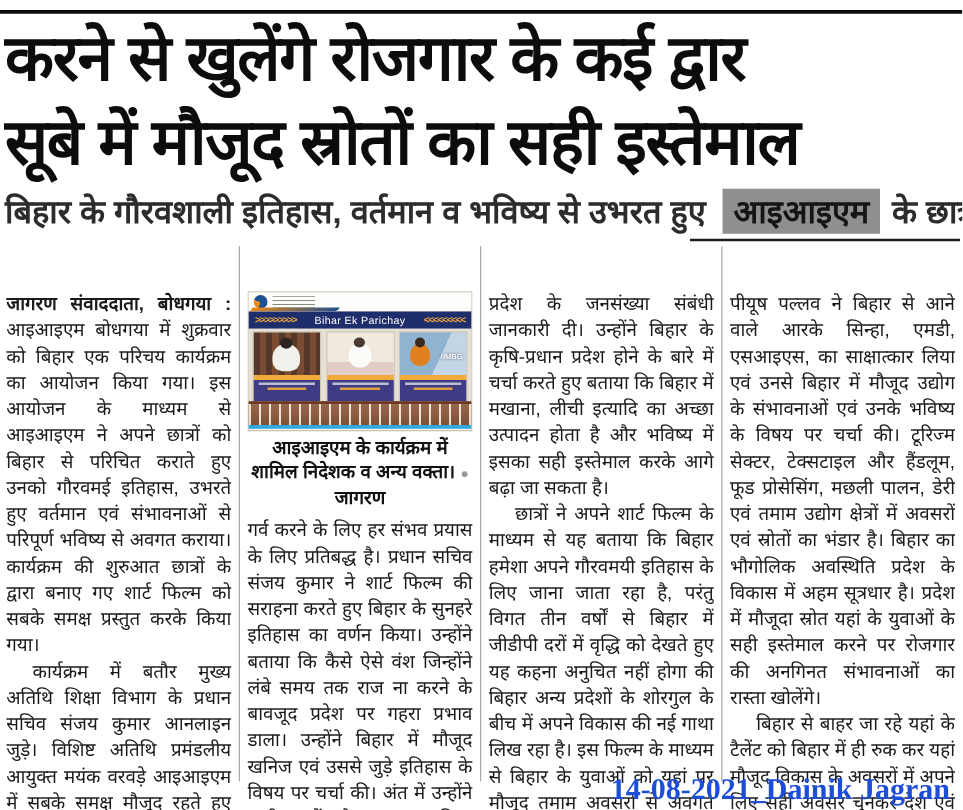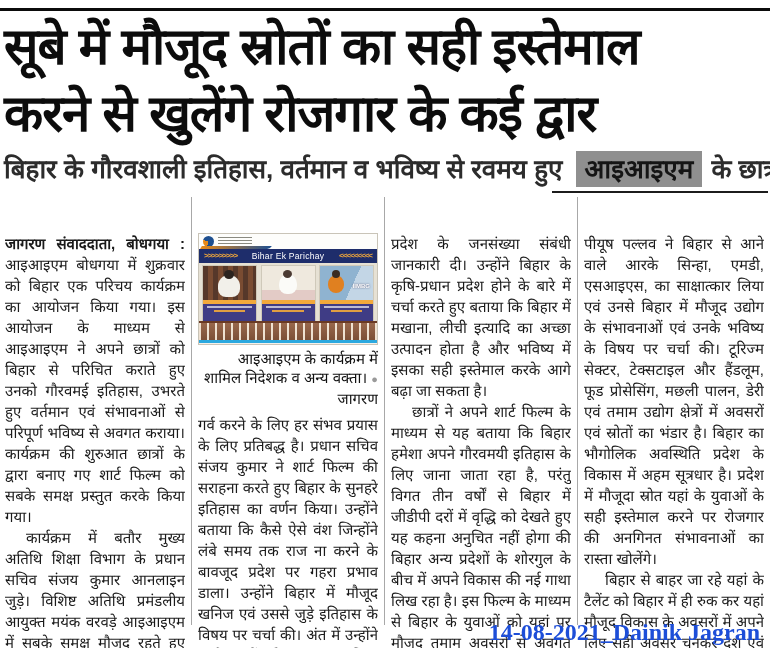--- a/index.html
+++ b/index.html
@@ -55,39 +55,39 @@
                 text-shadow:0 0 2px #446;}
   .ph-orange{height:4px;background:#f2a93b;flex:none;}
   .ph-plate{flex:1;background:#3f3c85;padding:2px 4px;display:flex;flex-direction:column;gap:2px;}
   .plate-line{height:2px;background:rgba(255,255,255,.65);}
   .plate-line.short{width:70%;align-self:center;background:rgba(242,169,59,.9);}
   .ph-building{height:19px;flex:none;
      background:linear-gradient(#6a3a24 0 2px, transparent 2px),
      repeating-linear-gradient(90deg, rgba(250,240,225,.9) 0 2px, rgba(0,0,0,0) 2px 8px),
      linear-gradient(#9c6b4f,#7c4f36);}
   .ph-bluebar{height:3px;background:#2ba8df;flex:none;}
-  .caption{font-weight:normal;font-size:15px;line-height:19px;color:#111;margin:2px 0 6px 0;text-align:right;}
+  .caption{font-weight:bold;font-size:15px;line-height:19px;color:#111;margin:2px 0 6px 0;text-align:center;}
   .cap-bullet{color:#9a9a9a;font-size:11px;}
   .date-line{position:absolute;right:10px;bottom:2px;font-family:"Liberation Serif",serif;
              font-weight:bold;font-size:24px;color:#1d4ed8;}
 </style>
 </head>
 <body>
 
 <div class="page">
 
   <div class="top-rule"></div>
 
   <div class="headline">
+    <div>करने से खुलेंगे रोजगार के कई द्वार</div>
     <div>सूबे में मौजूद स्रोतों का सही इस्तेमाल</div>
-    <div>करने से खुलेंगे रोजगार के कई द्वार</div>
   </div>
 
   <div class="subheadline">
-    <span>बिहार के गौरवशाली इतिहास, वर्तमान व भविष्य से रवमय हुए</span>
+    <span>बिहार के गौरवशाली इतिहास, वर्तमान व भविष्य से उभरत हुए</span>
     <span class="hl">आइआइएम</span>
     <span>के छात्र</span>
   </div>
 
   <div class="col4-rule"></div>
 
   <div class="body-area">
 
     <div class="col">
       <p><span class="dateline">जागरण संवाददाता, बोधगया :</span> <span>आइआइएम बोधगया में शुक्रवार को बिहार एक परिचय कार्यक्रम का आयोजन किया गया। इस आयोजन के माध्यम से आइआइएम ने अपने छात्रों को बिहार से परिचित कराते हुए उनको गौरवमई इतिहास, उभरते हुए वर्तमान एवं संभावनाओं से परिपूर्ण भविष्य से अवगत कराया। कार्यक्रम की शुरुआत छात्रों के द्वारा बनाए गए शार्ट फिल्म को सबके समक्ष प्रस्तुत करके किया गया।</span></p>

